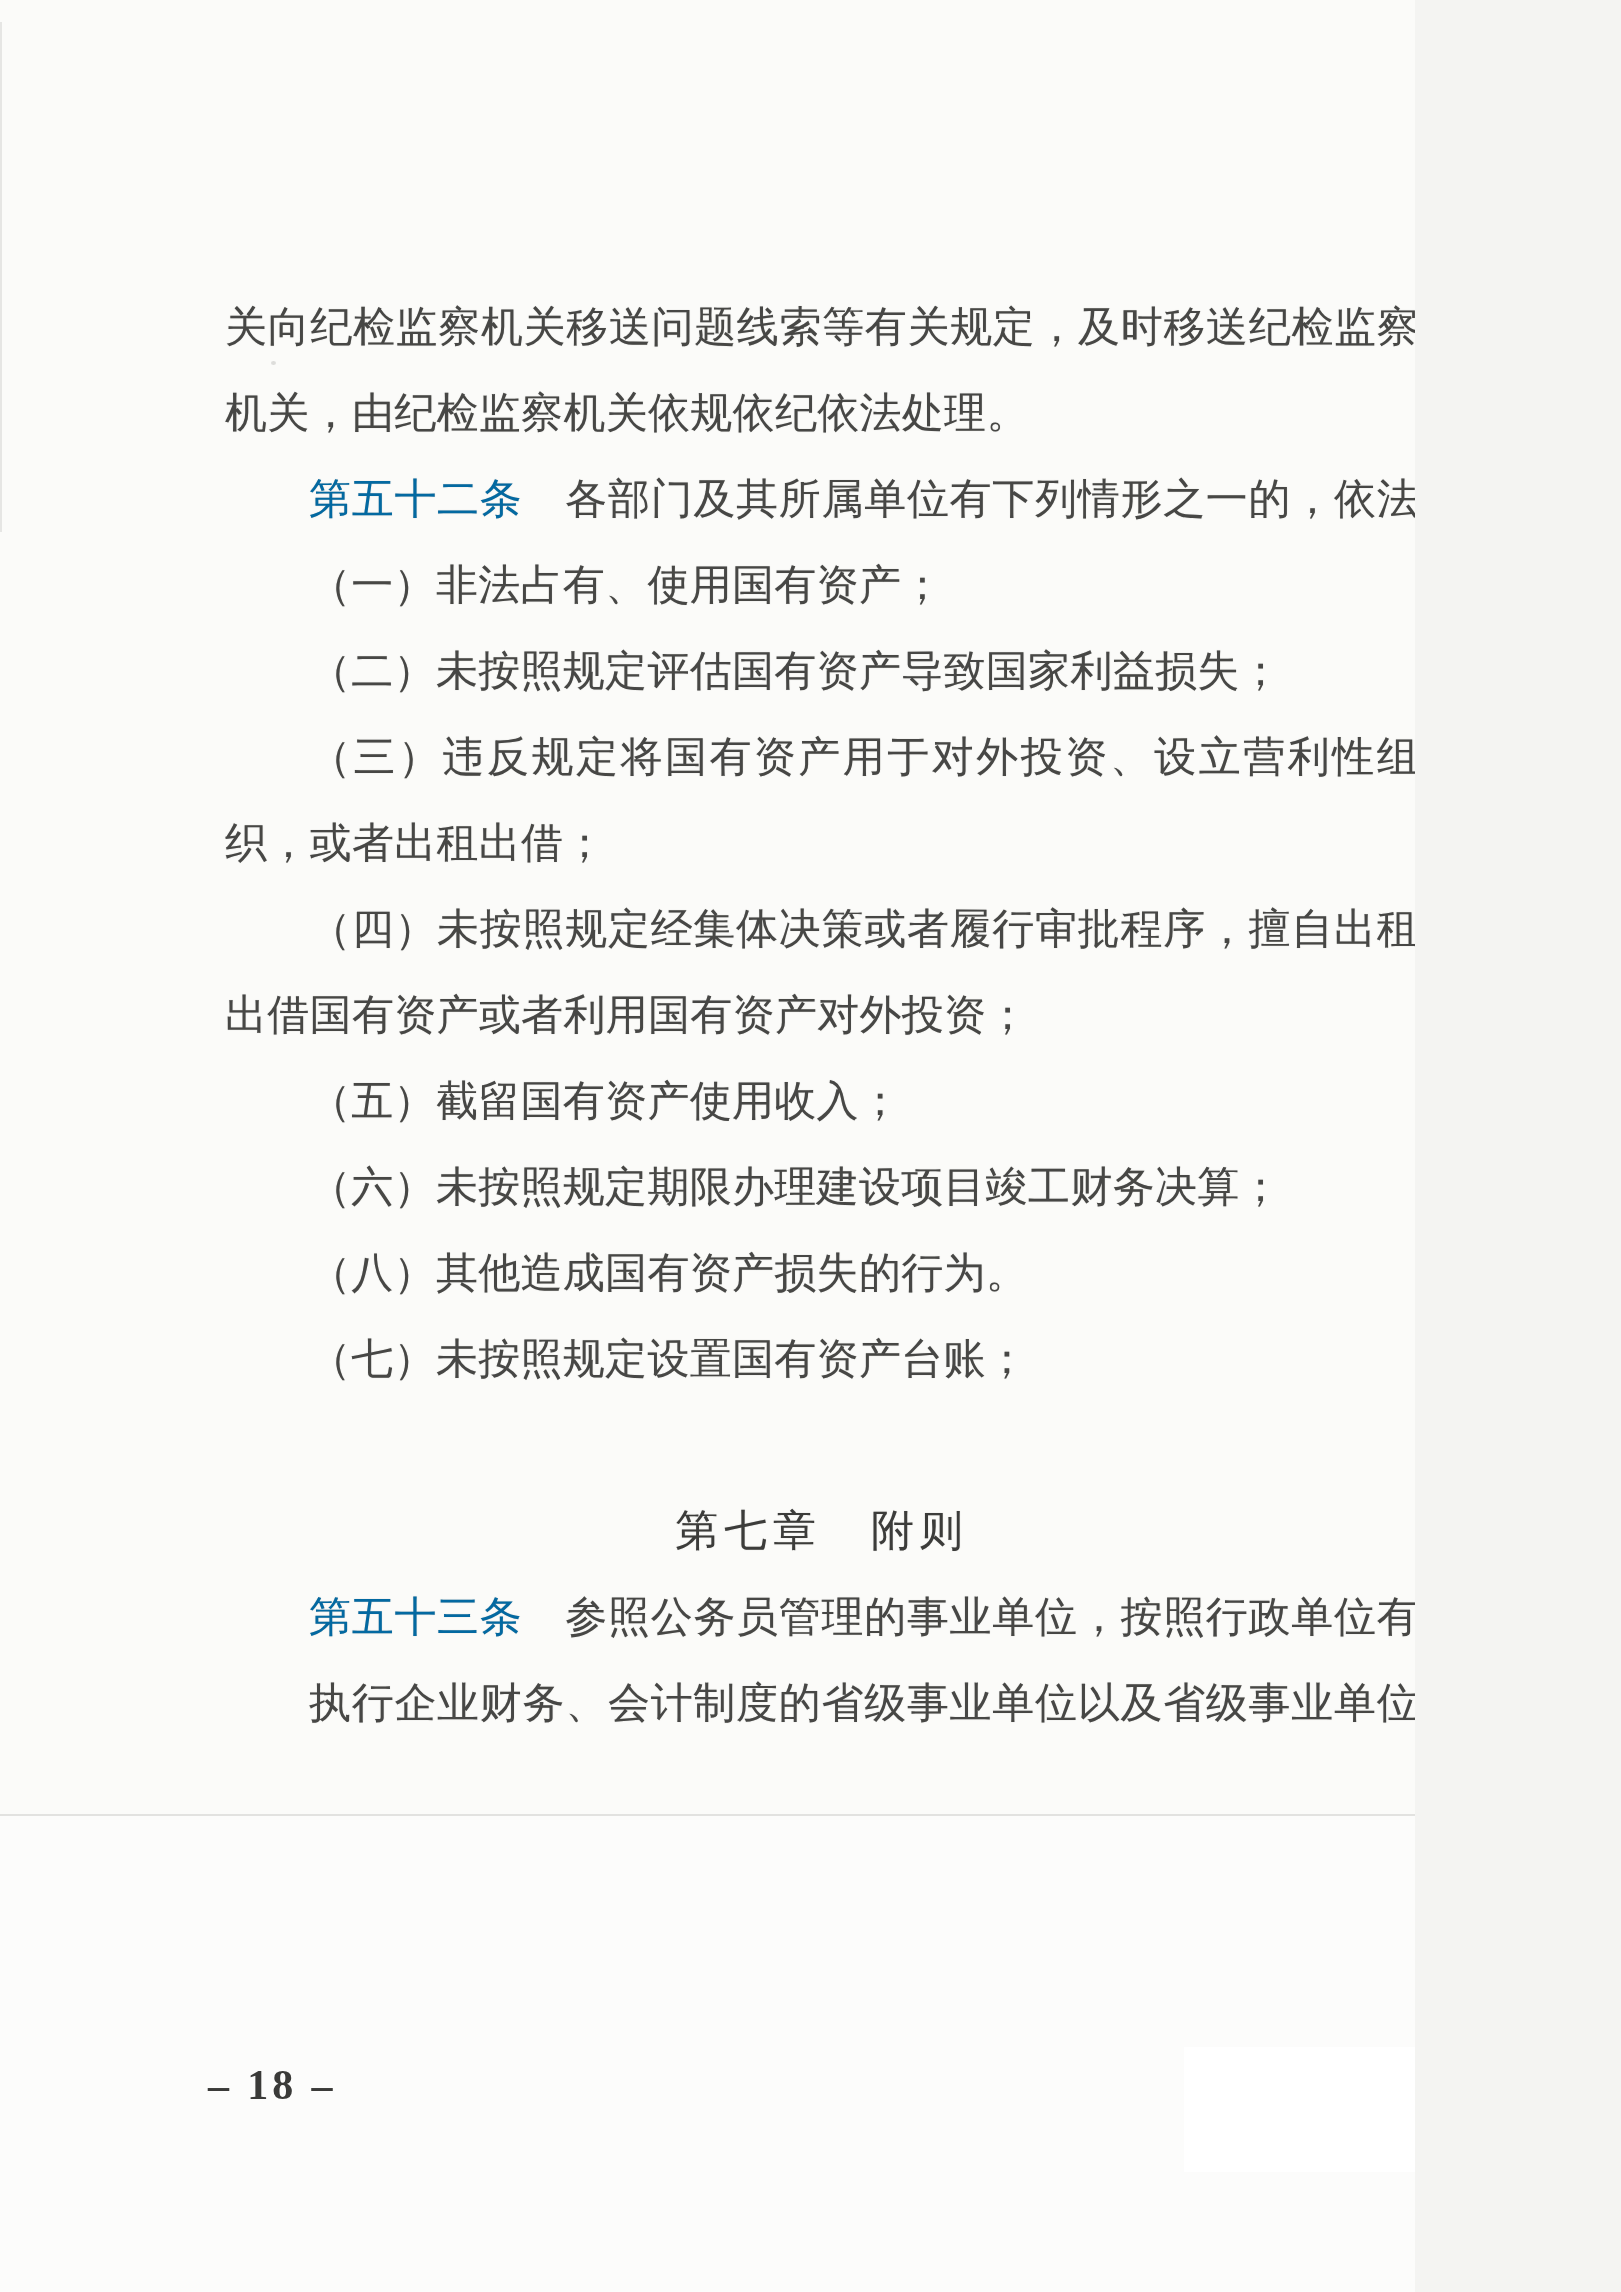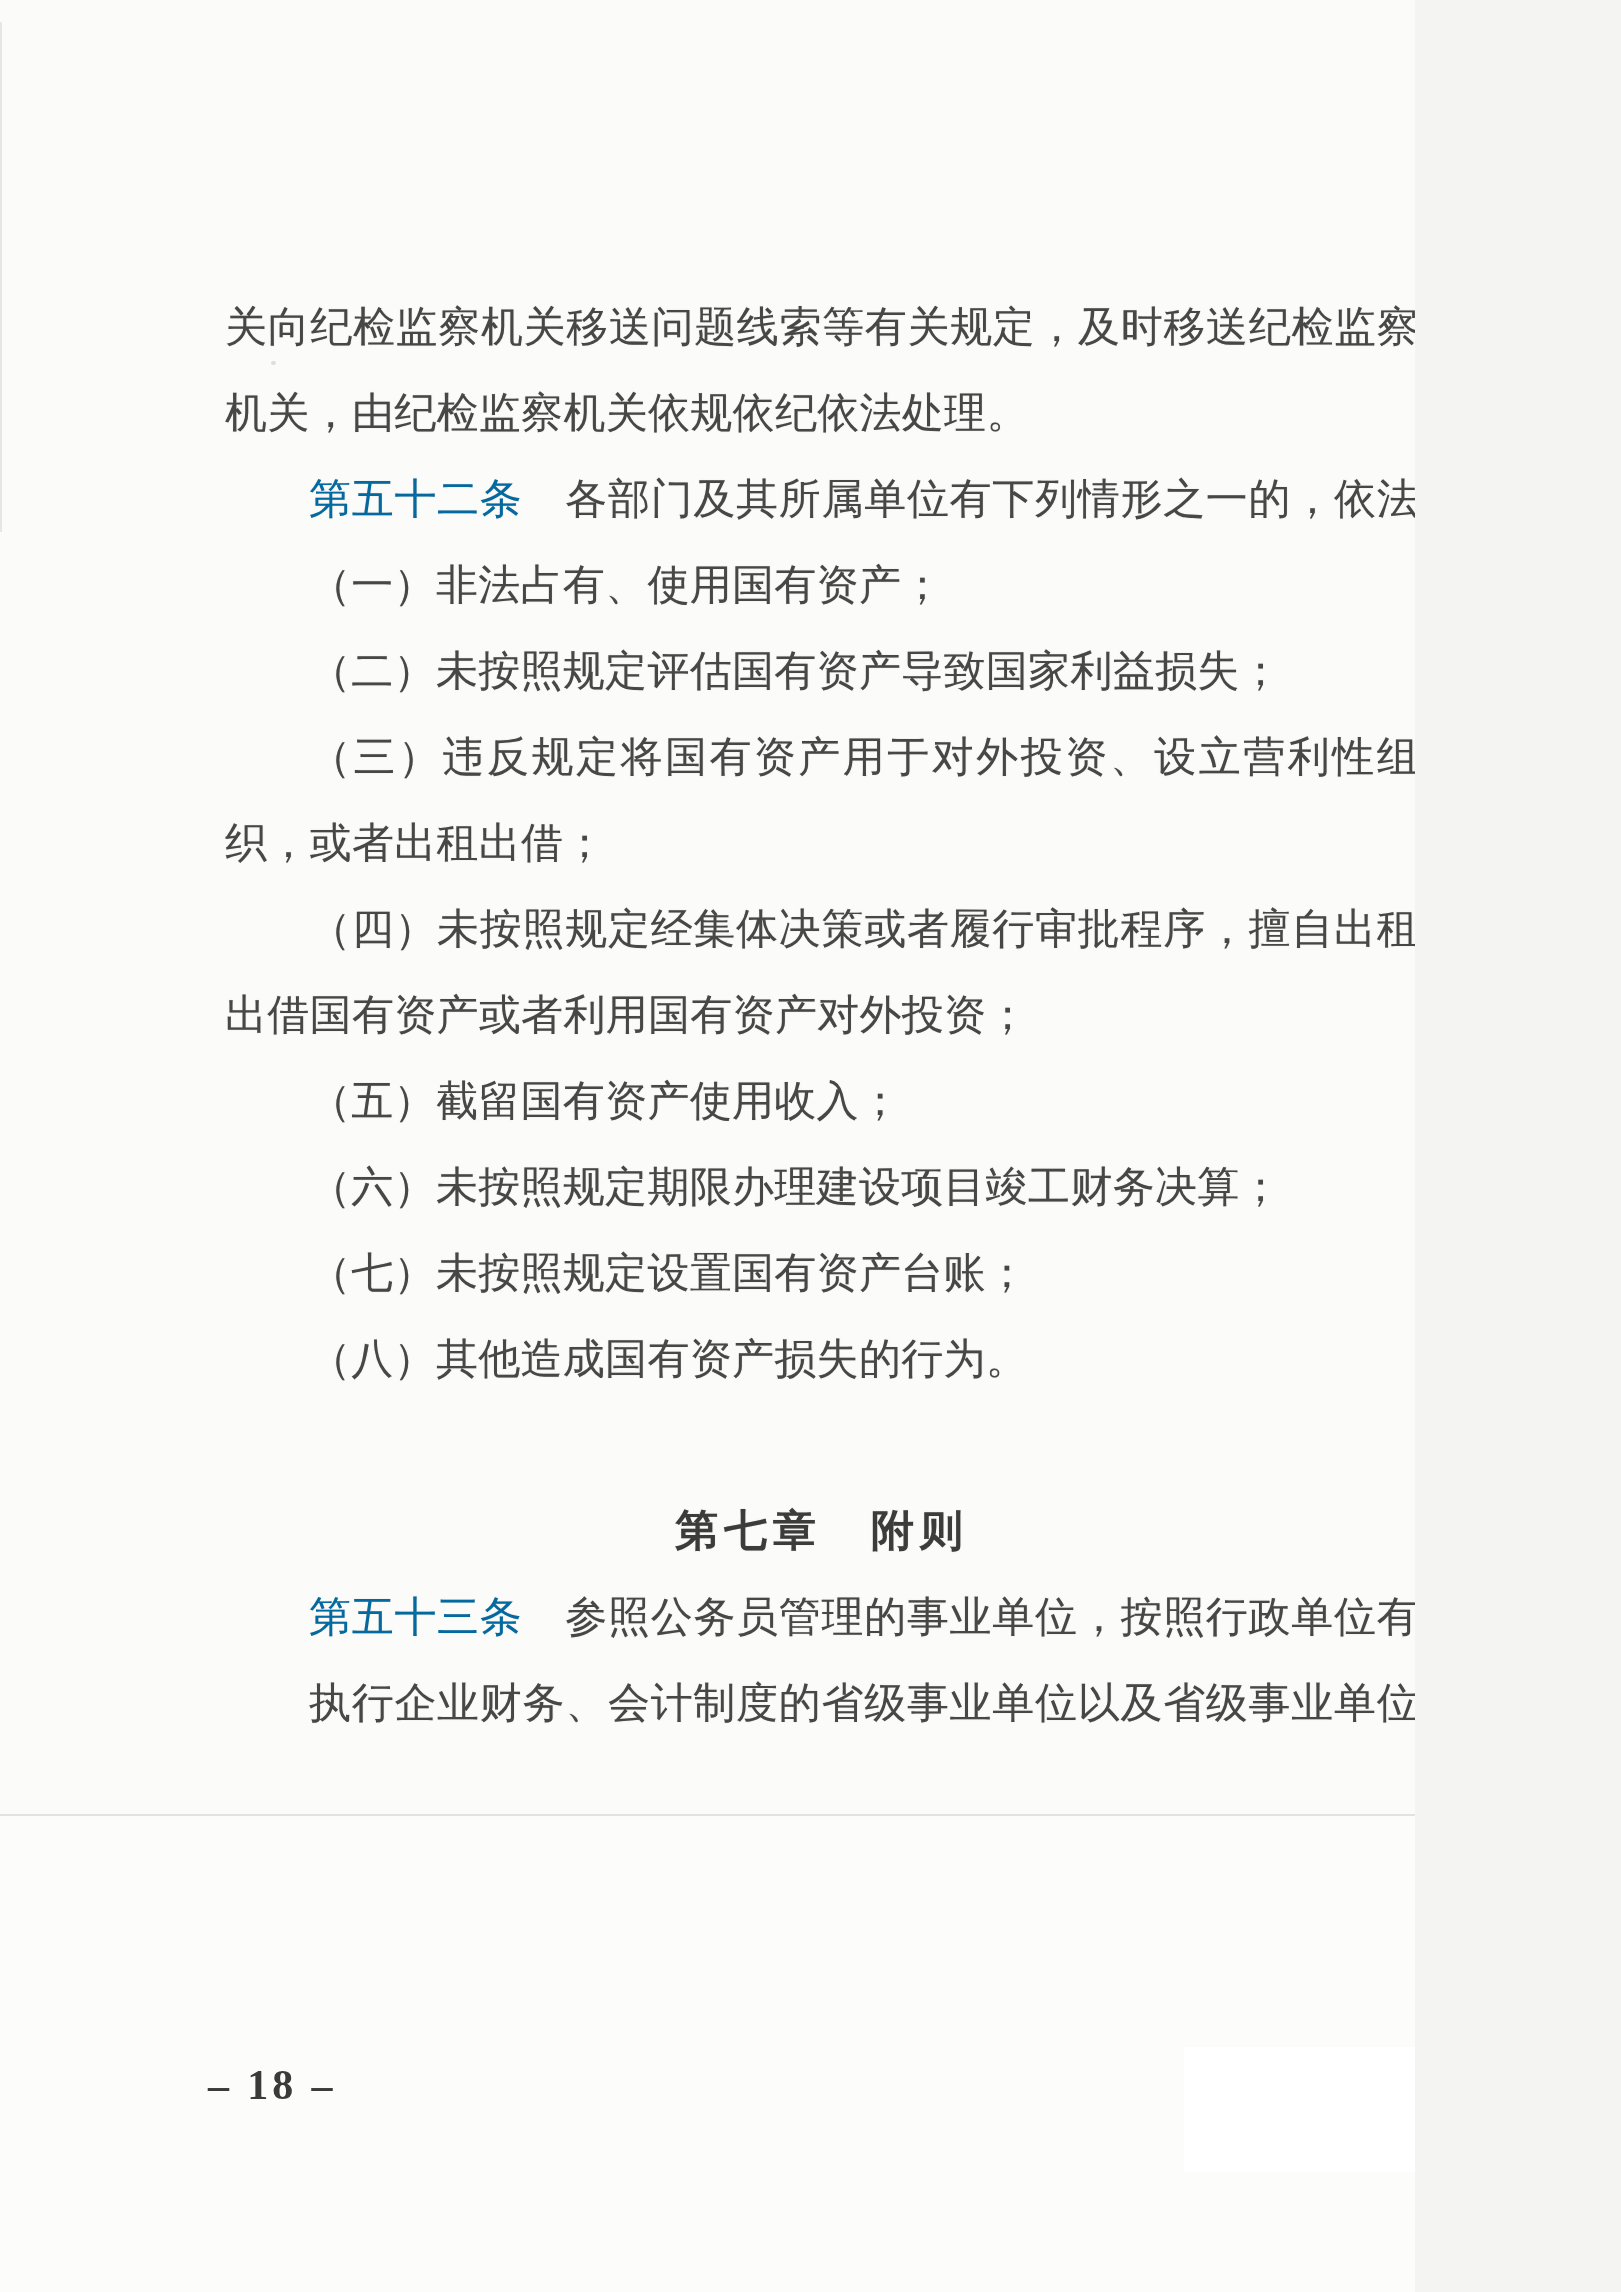--- a/index.html
+++ b/index.html
@@ -60,21 +60,21 @@
   .doc p.full {
     white-space: normal;
     text-align: justify;
     text-align-last: justify;
   }
   .doc p .term { font-weight: 400; color: #0369a1; }
   .doc p.chapter {
     margin-top: 86px;
     text-align: left;
     text-align-last: center;
-    font-weight: 700;
+    font-weight: 400;
     font-size: 43px;
     letter-spacing: 5.9px;
     color: #3c3c3a;
   }
   .page-number {
     position: absolute; left: 208px; top: 2061px;
     font-size: 42px;
     letter-spacing: 3.9px;
     line-height: 49px;
     color: #3a3a38;
@@ -99,22 +99,22 @@
     <p class="indent full"><span class="term">第五十二条</span><span>　各部门及其所属单位有下列情形之一的，依法</span></p>
 
     <p class="indent">（一）非法占有、使用国有资产；</p>
     <p class="indent">（二）未按照规定评估国有资产导致国家利益损失；</p>
     <p class="indent full">（三）违反规定将国有资产用于对外投资、设立营利性组</p>
     <p>织，或者出租出借；</p>
     <p class="indent full">（四）未按照规定经集体决策或者履行审批程序，擅自出租</p>
     <p>出借国有资产或者利用国有资产对外投资；</p>
     <p class="indent">（五）截留国有资产使用收入；</p>
     <p class="indent">（六）未按照规定期限办理建设项目竣工财务决算；</p>
+    <p class="indent">（八）其他造成国有资产损失的行为。</p>
     <p class="indent">（七）未按照规定设置国有资产台账；</p>
-    <p class="indent">（八）其他造成国有资产损失的行为。</p>
 
     <p class="chapter">第七章　附则</p>
 
     <p class="indent full"><span class="term">第五十三条</span><span>　参照公务员管理的事业单位，按照行政单位有</span></p>
 
     <p class="indent full">执行企业财务、会计制度的省级事业单位以及省级事业单位</p>
   </main>
 
   <div class="page-number">– 18 –</div>
 

